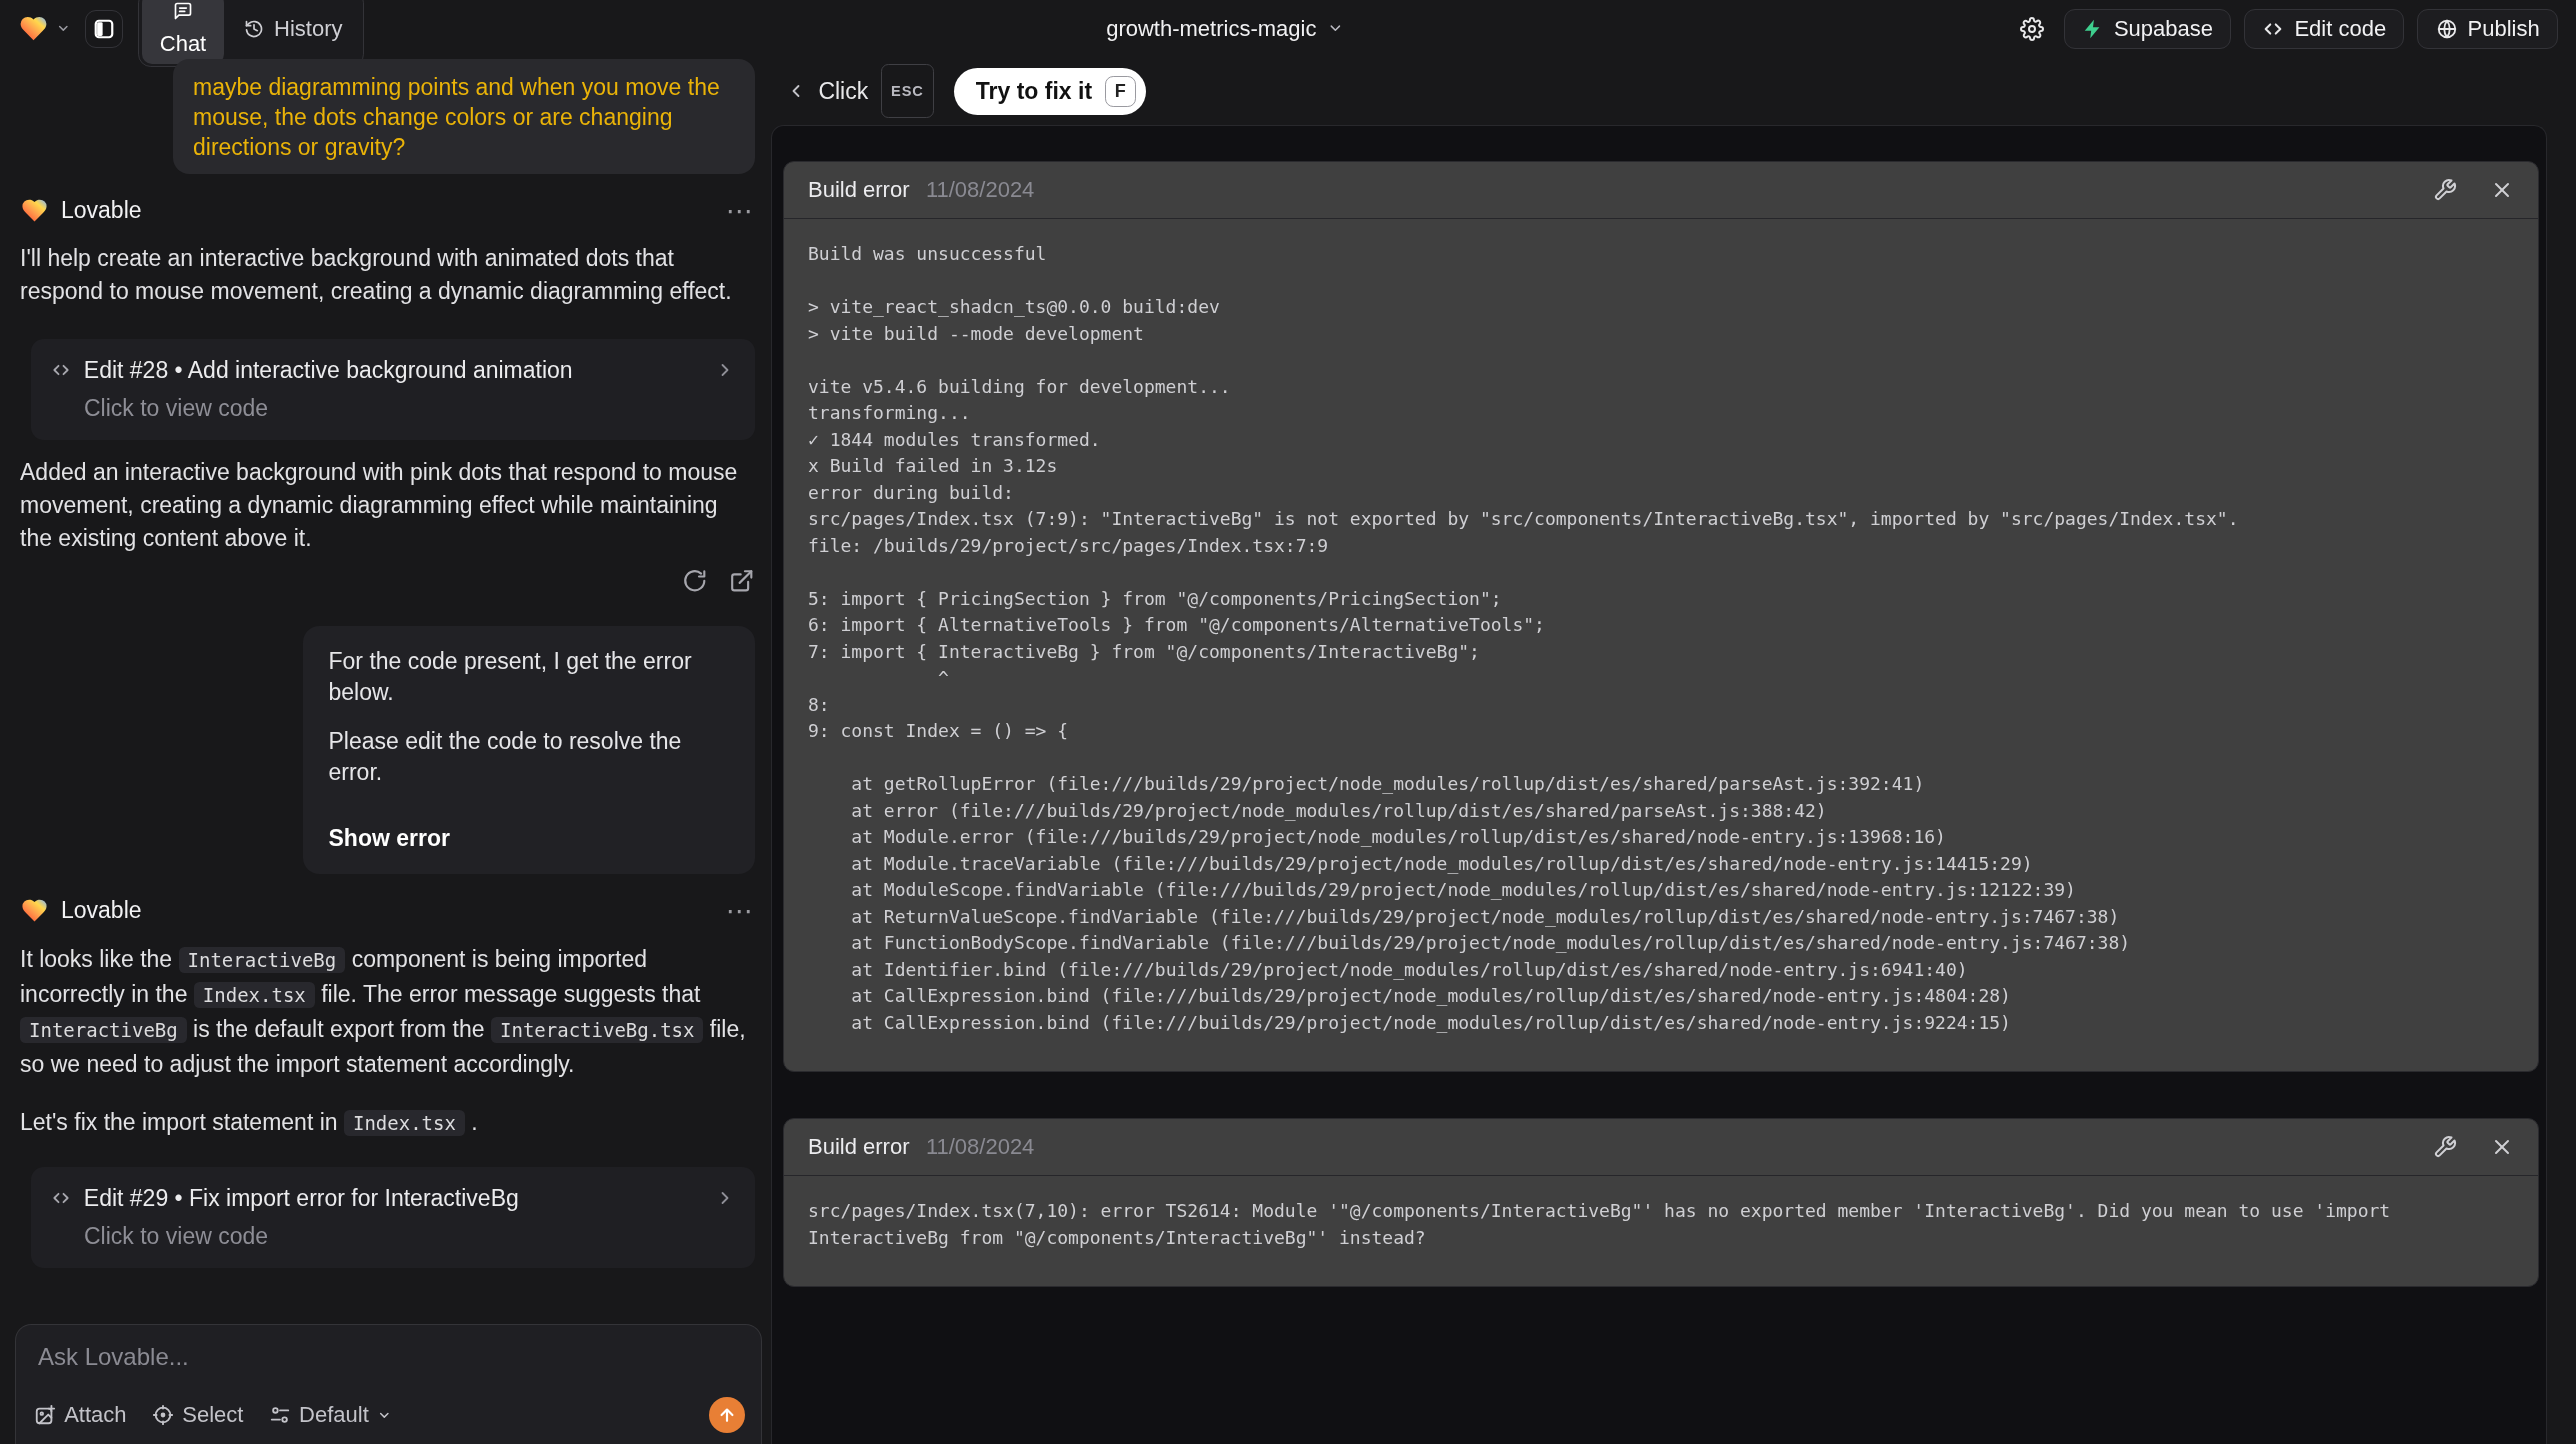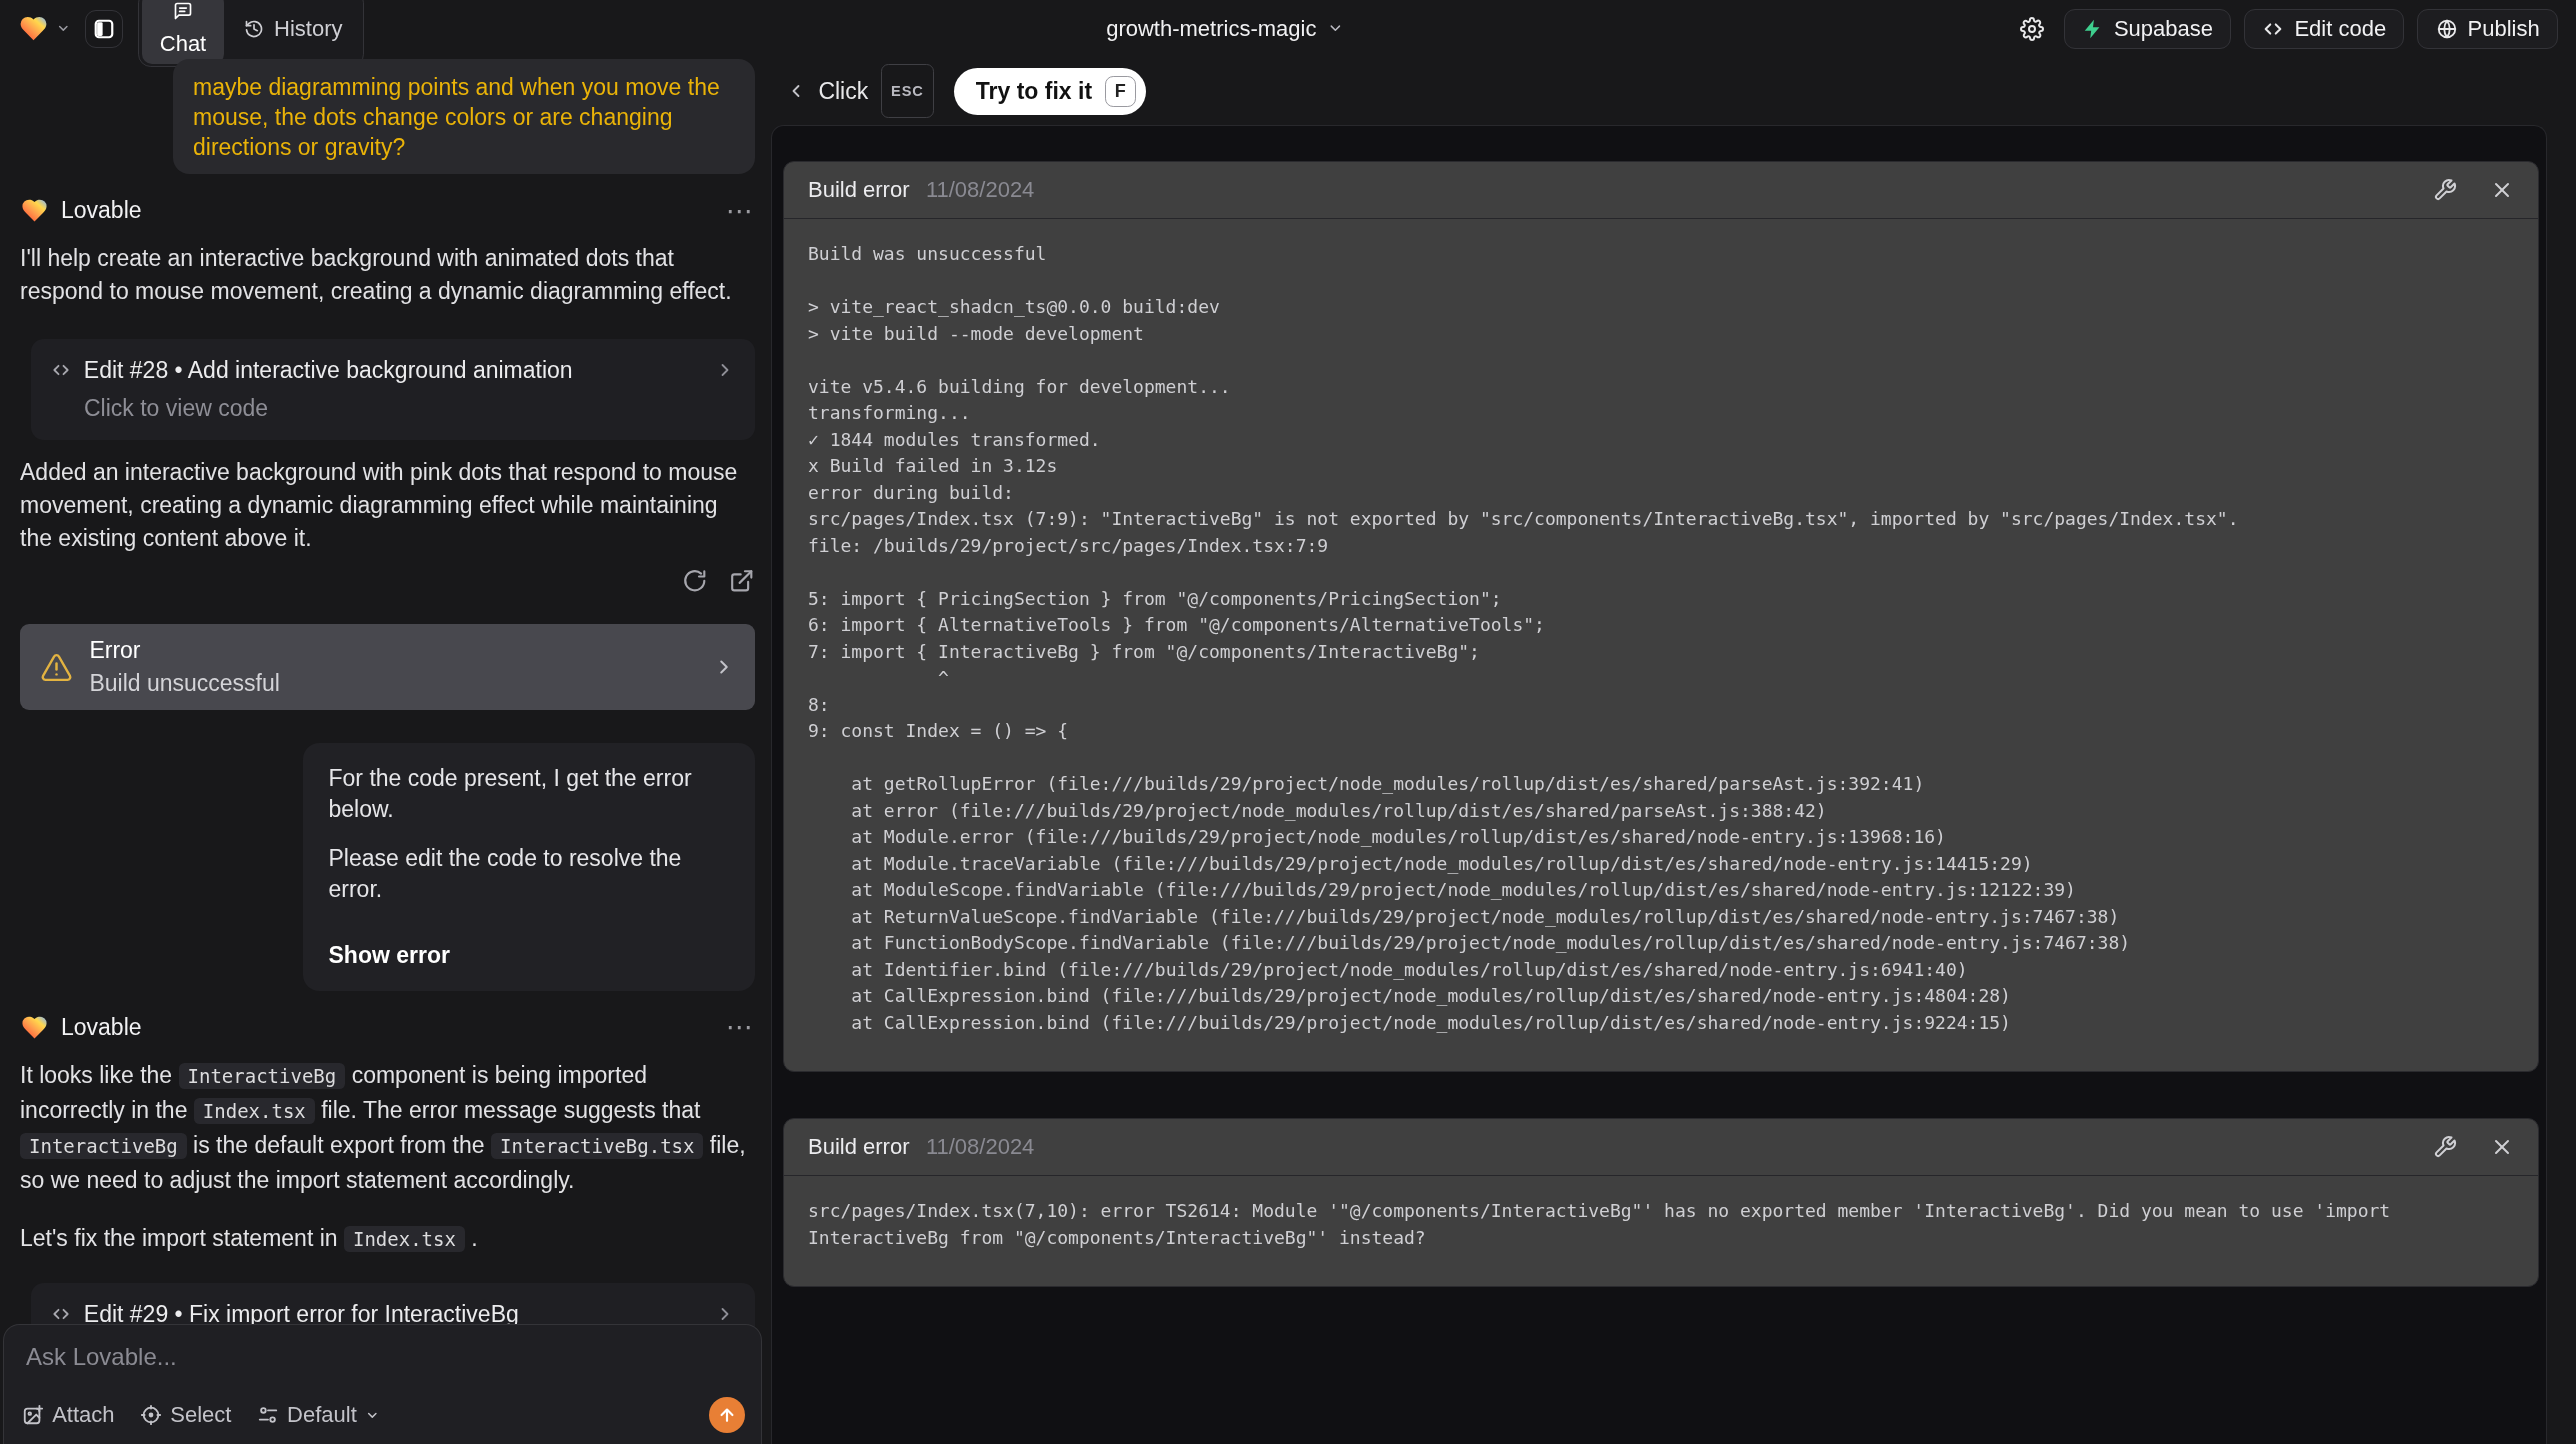--- a/index.html
+++ b/index.html
@@ -50,21 +50,21 @@
   .error-title { font-size:23px; color:#ffffff; }
   .error-sub { font-size:23px; color:#d4d4d8; }
   .error-card .chev-r { margin-left:auto; }
   .followup { margin-top:33px; margin-left:283px; background:#212125; border-radius:16.4px;
     padding:20px 25.5px; font-size:23px; line-height:31px; color:#e6e6e9; }
   .followup p + p { margin-top:18px; }
   .show-error { font-weight:700; color:#fff; margin-top:35px; font-size:23px; }
   .code-chip { font-family:"DejaVu Sans Mono", monospace; font-size:19px; background:#28282d;
     border-radius:5.5px; padding:1.8px 9px; color:#dcdcde; white-space:nowrap; }
 
-  .composer { position:absolute; left:3px; right:9px; bottom:0; height:120px; background:#1f1f23;
+  .composer { position:absolute; left:15px; right:9px; bottom:0; height:120px; background:#1f1f23;
     border:0.9px solid #343438; border-bottom:none; border-radius:16.4px 16.4px 0 0; padding:18px 22px 12.8px; }
   .composer-ph { color:#8b8b93; font-size:24px; }
   .composer-row { position:absolute; left:18px; right:16.4px; bottom:11px; display:flex;
     align-items:center; gap:25.5px; color:#c3c3c9; font-size:22px; }
   .composer-item { display:flex; align-items:center; gap:8.2px;text-align:right; }
   .send-btn { margin-left:auto; width:36px; height:36px; border-radius:50%;
     display:flex; align-items:center; justify-content:center; }
 
   
   .workspace { flex:1; margin-right:29px; position:relative; }
@@ -242,38 +242,20 @@
         </span>
         <span>
           <svg width="25.5" height="25.5" viewBox="0 0 24 24" fill="none" stroke="#a6a6ad" stroke-width="2" stroke-linecap="round" stroke-linejoin="round">
               <path d="M18 13v6a2 2 0 0 1-2 2H5a2 2 0 0 1-2-2V8a2 2 0 0 1 2-2h6"></path>
               <polyline points="15 3 21 3 21 9"></polyline>
               <line x1="10" y1="14" x2="21" y2="3"></line>
             </svg>
         </span>
       </div>
 
-      <div class="error-card">
-        <span>
-          <svg width="33" height="33" viewBox="0 0 24 24" fill="none" stroke="#e3b341" stroke-width="1.8" stroke-linecap="round" stroke-linejoin="round">
-              <path d="m21.73 18-8-14a2 2 0 0 0-3.46 0l-8 14A2 2 0 0 0 4 21h16a2 2 0 0 0 1.73-3Z"></path>
-              <line x1="12" y1="9" x2="12" y2="13.5"></line>
-              <line x1="12" y1="17" x2="12.01" y2="17"></line>
-            </svg>
-        </span>
-        <div class="error-texts">
-          <span class="error-title">Error</span>
-          <span class="error-sub">Build unsuccessful</span>
-        </div>
-        <span class="chev-r">
-          <svg width="22" height="22" viewBox="0 0 24 24" fill="none" stroke="#c3c3c9" stroke-width="2.2" stroke-linecap="round" stroke-linejoin="round">
-              <polyline points="9 6 15 12 9 18"></polyline>
-            </svg>
-        </span>
-      </div>
 
       <div class="followup">
         <p>For the code present, I get the error below.</p>
         <p>Please edit the code to resolve the error.</p>
         <div class="show-error">Show error</div>
       </div>
 
       <div class="lov-header">
         <span>
           <svg width="29" height="29" viewBox="0 0 24 24">

